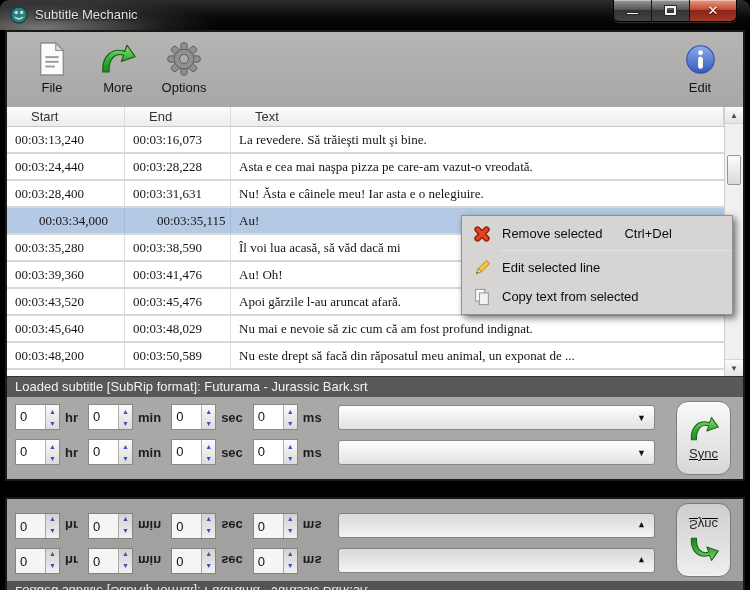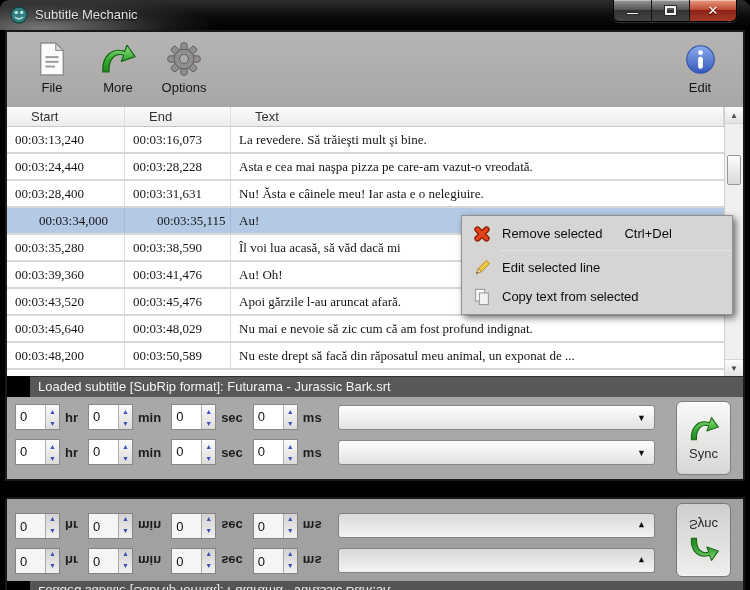--- a/index.html
+++ b/index.html
@@ -72,46 +72,46 @@
   .sb-down { bottom:0; border-top:1px solid #d6d5d3; }
   .sb-thumb { position:absolute; left:2px; right:2px; top:48px; height:30px;
               background:linear-gradient(#fcfcfb,#dbdad8); border:1px solid #96959a;
               border-radius:2px; cursor:default; }
 
   
   .lower-chunk { background:#000; }
   .lower-inner { margin:0 5px; border:2px solid #1a1a1a; border-top:none; }
   .statusbar { height:21px; background:#595859; border-top:1px solid #323132;
                color:#f2f2f2; font-size:13px; line-height:20px; padding-left:8px;
-               white-space:nowrap; overflow:hidden;margin-left:23px; }
+               white-space:nowrap; overflow:hidden; }
   .syncpanel { height:82px; background:#a9a8a6; padding:7px 0 0 8px; position:relative; }
   .sync-row { display:flex; align-items:center; height:26px; margin-bottom:9px; }
 
   .spin-group { display:flex; align-items:center; margin-right:10px; }
   .spinbox { width:45px; height:26px; background:#fff; border:1px solid #8a8988;
              display:flex; cursor:text; }
   .spin-val { flex:1; font-size:13px; color:#111; line-height:24px; padding-left:4px; }
   .spin-btns { width:14px; border-left:1px solid #b0afae; display:flex; flex-direction:column;
                background:linear-gradient(#fafafa,#dddcda); }
   .spin-btns span { flex:1; display:flex; align-items:center; justify-content:center;
                font-size:7px; line-height:1; color:#3b52c4; cursor:default; }
   .spin-label { font-size:13px; font-weight:bold; color:#1d1d1d; margin-left:5px; }
 
   .dropdown { flex:1; height:25px; margin:0 16px 0 6px; position:relative;
               border:1px solid #898887; border-radius:3px;
               background:linear-gradient(#fefefe,#e3e2e0); cursor:default; }
   .dropdown .dd-val { font-size:13px; color:#111; line-height:23px; padding-left:6px; }
   .dropdown .dd-arrow { position:absolute; right:8px; top:7px; font-size:9px; color:#111; }
 
   .sync-btn { position:absolute; right:12px; top:4px; width:55px; height:74px;
-              border:1px solid #7f7e7d; border-radius:6px;
+              border:1px solid #7f7e7d; border-radius:12px;
               background:linear-gradient(#f9f9f8,#d8d7d5);
               box-shadow:inset 0 1px 0 #fff;
               display:flex; flex-direction:column; align-items:center; justify-content:center;
-              cursor:default; }
+              cursor:default;text-decoration:underline; }
   .sync-btn .sb-label { font-size:13px; color:#2a2a2a; margin-top:3px; }
   .sync-row-right-pad { width:72px; flex:none; }
 
   .bottom-pad { height:7px; background:#000; }
 
   
   #reflection-holder { position:absolute; left:0; top:490px; width:750px; height:100px;
               overflow:hidden; background:#000; }
   #reflection-holder .lower-chunk { transform:scaleY(-1); opacity:.96; }
   #reflection-holder * { cursor:default; }

